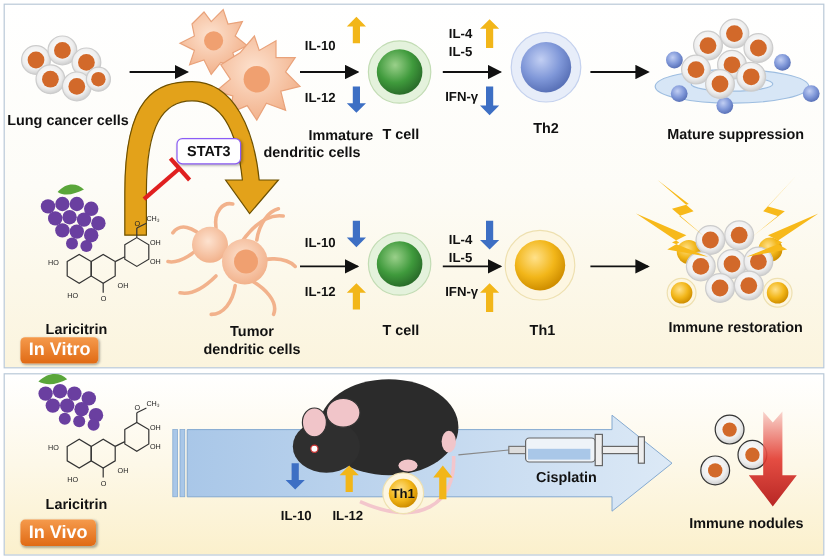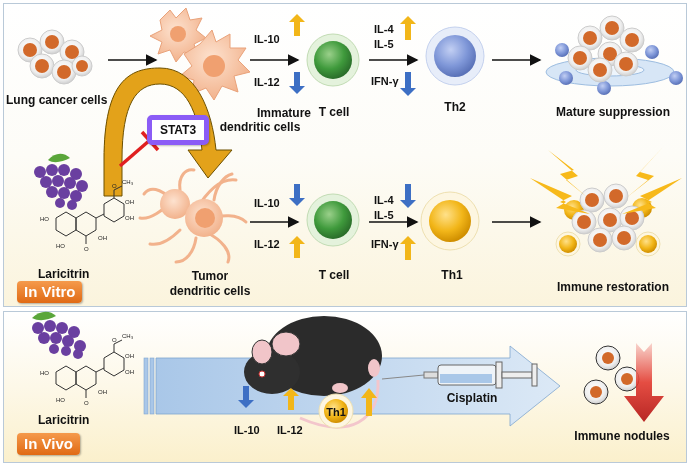--- a/index.html
+++ b/index.html
@@ -3,21 +3,21 @@
 <meta charset="utf-8">
 <style>
   html,body{margin:0;padding:0;background:#ffffff;}
   body{width:690px;height:466px;position:relative;overflow:hidden;font-family:"Liberation Sans",sans-serif;}
   .panel{position:absolute;border:1px solid #b9c9d8;box-sizing:border-box;}
   #panel-vitro{left:3px;top:3px;width:684px;height:304px;background:linear-gradient(#ffffff 0%,#fdfcf7 50%,#fbf4dd 100%);}
   #panel-vivo{left:3px;top:311px;width:684px;height:152px;background:linear-gradient(#ffffff 0%,#fdf8e8 50%,#fbf0cc 100%);}
   .lbl{position:absolute;font-weight:bold;color:#111;font-size:12px;white-space:nowrap;text-align:center;line-height:14px;}
   .lbl.sm{font-size:11px;}
   .badge{position:absolute;background:linear-gradient(#f59a4c,#e06a14);color:#fff;font-weight:bold;font-size:15px;padding:2px 7px;border-radius:4px;line-height:18px;box-shadow:1px 1px 2px rgba(0,0,0,.3);margin-left:12px;}
-  .stat3{position:absolute;left:147px;top:115px;width:52px;height:20px;border:5px solid #8b5cf6;border-radius:5px;background:#fff;font-weight:bold;font-size:12px;line-height:20px;text-align:center;color:#111;box-shadow:1px 1px 2px rgba(0,0,0,.25);}
+  .stat3{position:absolute;left:147px;top:115px;width:52px;height:20px;border:1px solid #8b5cf6;border-radius:5px;background:#fff;font-weight:bold;font-size:12px;line-height:20px;text-align:center;color:#111;box-shadow:1px 1px 2px rgba(0,0,0,.25);}
   svg{position:absolute;left:0;top:0;}
 </style>
 </head>
 <body>
 
 <div class="panel" id="panel-vitro"></div>
 <div class="panel" id="panel-vivo"></div>
 
 <svg width="690" height="466" viewBox="0 0 690 466">
   <defs>
@@ -326,21 +326,21 @@
 <div class="lbl" style="left:38px;top:267px;">Laricitrin</div>
 <div class="lbl" style="left:180px;top:269px;width:60px;">Tumor</div>
 <div class="lbl" style="left:165px;top:284px;width:90px;">dendritic cells</div>
 <div class="lbl sm" style="left:254px;top:196px;">IL-10</div>
 <div class="lbl sm" style="left:254px;top:237px;">IL-12</div>
 <div class="lbl" style="left:314px;top:268px;width:40px;">T cell</div>
 <div class="lbl sm" style="left:374px;top:193px;">IL-4</div>
 <div class="lbl sm" style="left:374px;top:208px;">IL-5</div>
 <div class="lbl sm" style="left:371px;top:237px;">IFN-γ</div>
 <div class="lbl" style="left:437px;top:268px;width:30px;">Th1</div>
-<div class="lbl" style="left:548px;top:266px;width:130px;margin-top:14px;">Immune restoration</div>
+<div class="lbl" style="left:548px;top:266px;width:130px;">Immune restoration</div>
 
 <div class="badge" style="left:5px;top:281px;">In Vitro</div>
 
 <div class="lbl" style="left:38px;top:413px;">Laricitrin</div>
 <div class="lbl sm" style="left:234px;top:423px;">IL-10</div>
 <div class="lbl sm" style="left:277px;top:423px;">IL-12</div>
 <div class="lbl sm" style="left:326px;top:405px;width:20px;">Th1</div>
 <div class="lbl" style="left:442px;top:391px;width:60px;">Cisplatin</div>
 <div class="lbl" style="left:574px;top:429px;width:96px;">Immune nodules</div>
 

